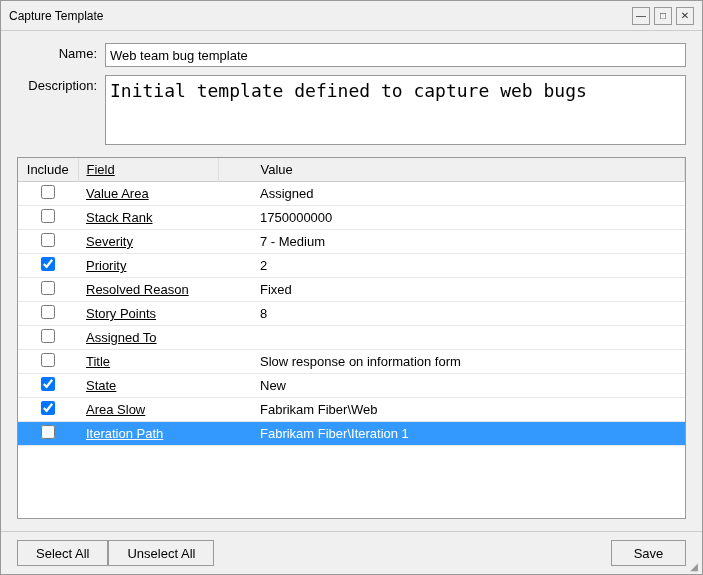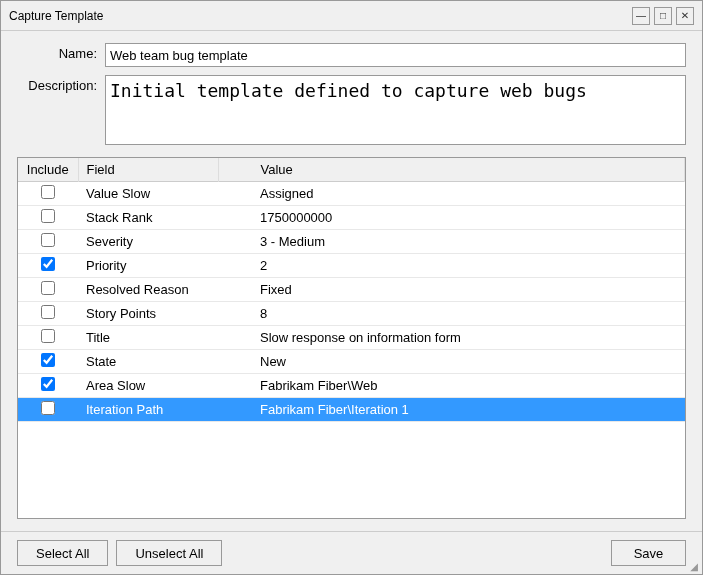--- a/index.html
+++ b/index.html
@@ -128,41 +128,41 @@
       padding: 3px 8px;
       font-size: 13px;
       color: #000;
     }
     .col-include {
       width: 60px;
       text-align: center;
     }
     .col-field {
       width: 140px;
+      text-decoration: underline;
     }
     .col-value {
       flex: 1;
       padding-left: 42px;
     }
     input[type="checkbox"] {
       width: 14px;
       height: 14px;
       cursor: pointer;
     }
     .bottom-bar {
       display: flex;
       justify-content: space-between;
       align-items: center;
       padding: 8px 16px;
       border-top: 1px solid #ccc;
       background: #f0f0f0;
     }
     .bottom-left {
       display: flex;
-      gap: 8px;
       justify-content: center;
     }
     .bottom-right {
       display: flex;
       gap: 8px;
       justify-content: center;
     }
     .btn {
       padding: 4px 18px;
       font-size: 13px;
@@ -209,47 +209,52 @@
         <thead>
           <tr>
             <th class="col-include">Include</th>
             <th class="col-field">Field</th>
             <th class="col-value">Value</th>
           </tr>
         </thead>
         <tbody id="table-body">
         <tr>
               <td class="col-include" style="text-align: center;"><input type="checkbox" style=""></td>
-              <td class="col-field">Value Slow</td>
+              <td class="col-field">Value Area</td>
               <td class="col-value">Assigned</td>
             </tr>
             <tr>
               <td class="col-include" style="text-align: center;"><input type="checkbox" style=""></td>
               <td class="col-field">Stack Rank</td>
               <td class="col-value">1750000000</td>
             </tr>
             <tr>
               <td class="col-include" style="text-align: center;"><input type="checkbox" style=""></td>
               <td class="col-field">Severity</td>
-              <td class="col-value">3 - Medium</td>
+              <td class="col-value">7 - Medium</td>
             </tr>
             <tr>
               <td class="col-include" style="text-align: center;"><input type="checkbox" checked="" style=""></td>
               <td class="col-field">Priority</td>
               <td class="col-value">2</td>
             </tr>
             <tr>
               <td class="col-include" style="text-align: center;"><input type="checkbox" style=""></td>
               <td class="col-field">Resolved Reason</td>
               <td class="col-value">Fixed</td>
             </tr>
             <tr>
               <td class="col-include" style="text-align: center;"><input type="checkbox" style=""></td>
               <td class="col-field">Story Points</td>
               <td class="col-value">8</td>
+            </tr>
+            <tr>
+              <td class="col-include" style="text-align: center;"><input type="checkbox" style=""></td>
+              <td class="col-field">Assigned To</td>
+              <td class="col-value"></td>
             </tr>
             <tr>
               <td class="col-include" style="text-align: center;"><input type="checkbox" style=""></td>
               <td class="col-field">Title</td>
               <td class="col-value">Slow response on information form</td>
             </tr>
             <tr>
               <td class="col-include" style="text-align: center;"><input type="checkbox" checked="" style=""></td>
               <td class="col-field">State</td>
               <td class="col-value">New</td>

